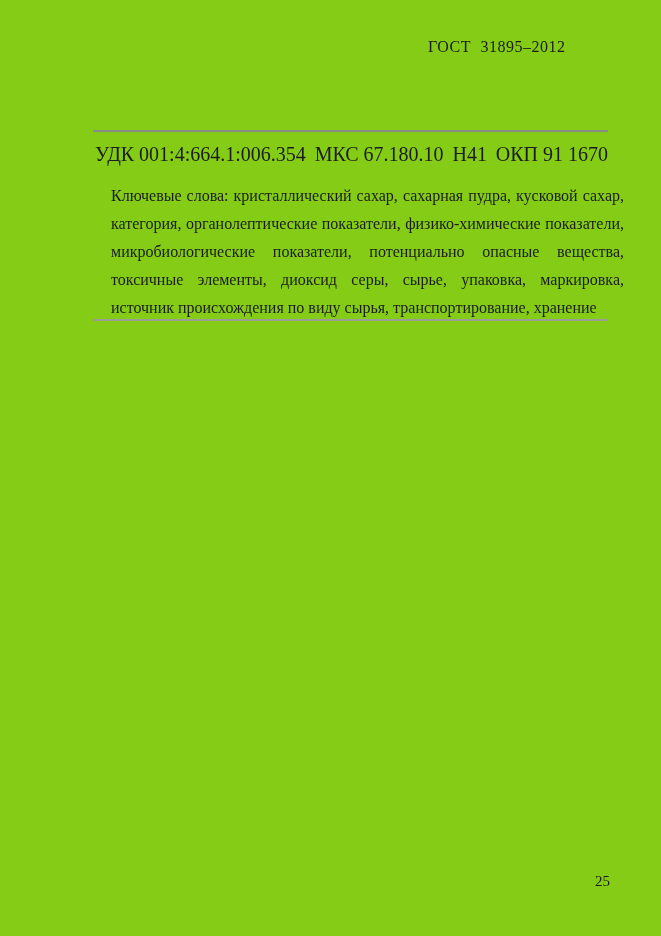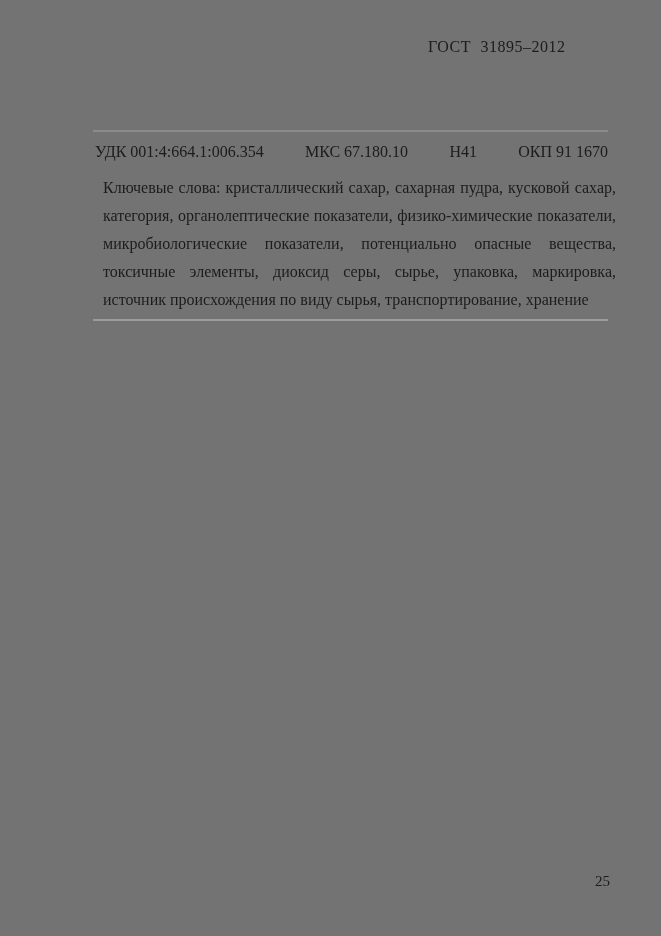--- a/index.html
+++ b/index.html
@@ -4,21 +4,21 @@
 <style>
   html, body {
     margin: 0;
     padding: 0;
     background: #ffffff;
   }
   .page {
     position: relative;
     width: 661px;
     height: 936px;
-    background: #737373;
+    background: #84cc16;
     font-family: "Liberation Serif", "DejaVu Serif", serif;
     color: #1c1c1c;
     overflow: hidden;
   }
   .gost-header {
     position: absolute;
     top: 38px;
     left: 428px;
     font-size: 16px;
     letter-spacing: 0.5px;
@@ -40,33 +40,33 @@
     background: #9c9c9c;
   }
   .codes-row {
     position: absolute;
     top: 143px;
     left: 95px;
     width: 513px;
     display: flex;
     justify-content: space-between;
     align-items: baseline;
-    font-size: 16px;
+    font-size: 20px;
     white-space: nowrap;
   }
   .keywords {
     position: absolute;
     top: 166px;
     left: 95px;
     width: 513px;
     font-size: 16px;
     line-height: 28px;
     text-align: justify;
     text-justify: inter-word;
-    margin: 8px;
+    margin: 16px;
   }
   .page-number {
     position: absolute;
     top: 873px;
     left: 595px;
     font-size: 15px;
     text-align: right;
   }
 </style>
 </head>

